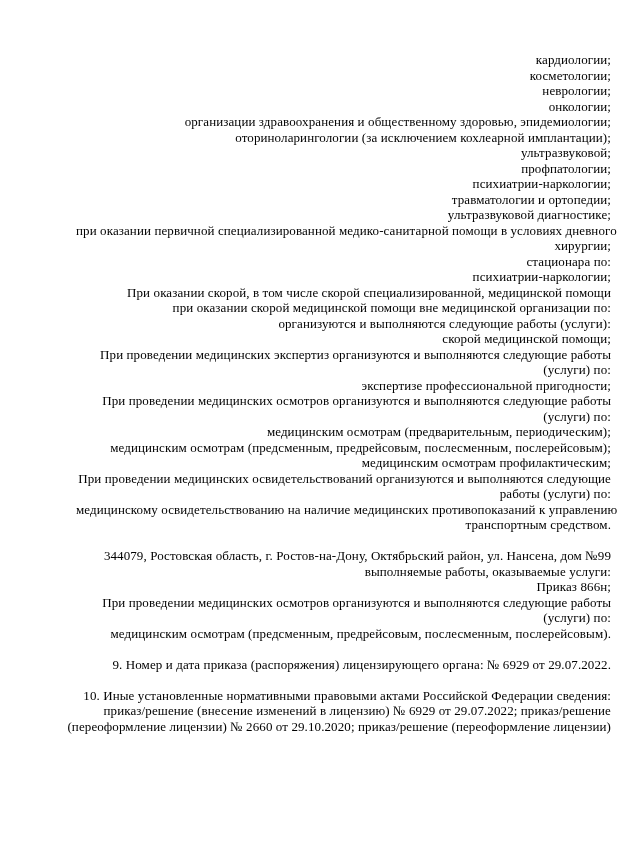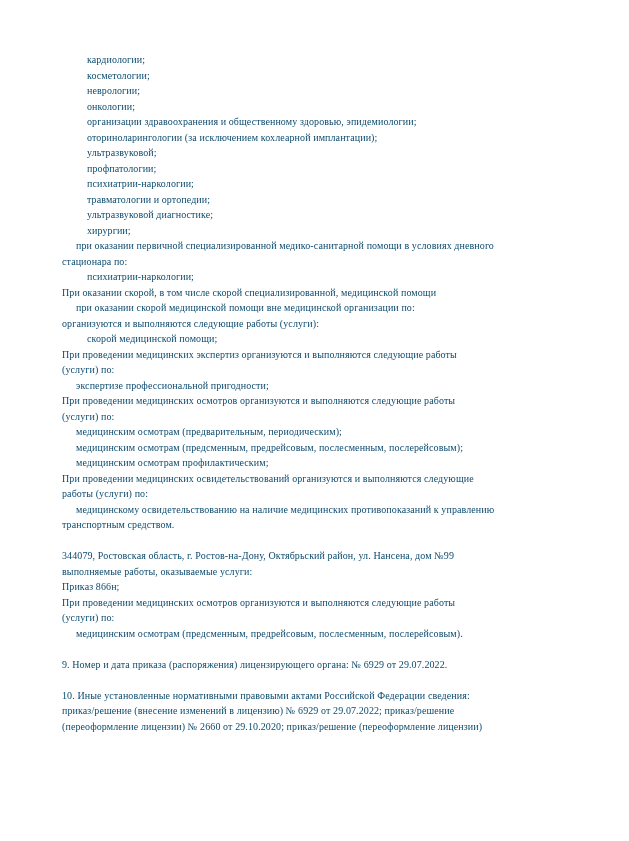--- a/index.html
+++ b/index.html
@@ -16,26 +16,27 @@
   }
   .page {
     position: absolute;
     top: 52px;
     left: 62px;
     right: 18px;
     bottom: 0;
   }
   .line {
     font-family: "Liberation Serif", "DejaVu Serif", serif;
-    font-size: 10px;
+    font-size: 13px;
     line-height: 15.5px;
     min-height: 15.5px;
-    color: #0c4a6e;
+    color: #000000;
     white-space: nowrap;
     letter-spacing: 0.1px;
+    text-align: right;
   }
   .i0 { margin-left: 0; }
   .i1 { margin-left: 14px; }
   .i2 { margin-left: 25px; }
 </style>
 </head>
 <body>
 
 <div class="viewport">
   <div class="page">
@@ -44,22 +45,22 @@
       <div class="line i2">косметологии;</div>
       <div class="line i2">неврологии;</div>
       <div class="line i2">онкологии;</div>
       <div class="line i2">организации здравоохранения и общественному здоровью, эпидемиологии;</div>
       <div class="line i2">оториноларингологии (за исключением кохлеарной имплантации);</div>
       <div class="line i2">ультразвуковой;</div>
       <div class="line i2">профпатологии;</div>
       <div class="line i2">психиатрии-наркологии;</div>
       <div class="line i2">травматологии и ортопедии;</div>
       <div class="line i2">ультразвуковой диагностике;</div>
+      <div class="line i1">при оказании первичной специализированной медико-санитарной помощи в условиях дневного</div>
       <div class="line i2">хирургии;</div>
-      <div class="line i1">при оказании первичной специализированной медико-санитарной помощи в условиях дневного</div>
       <div class="line i0">стационара по:</div>
       <div class="line i2">психиатрии-наркологии;</div>
       <div class="line i0">При оказании скорой, в том числе скорой специализированной, медицинской помощи</div>
       <div class="line i1">при оказании скорой медицинской помощи вне медицинской организации по:</div>
       <div class="line i0">организуются и выполняются следующие работы (услуги):</div>
       <div class="line i2">скорой медицинской помощи;</div>
       <div class="line i0">При проведении медицинских экспертиз организуются и выполняются следующие работы</div>
       <div class="line i0">(услуги) по:</div>
       <div class="line i1">экспертизе профессиональной пригодности;</div>
       <div class="line i0">При проведении медицинских осмотров организуются и выполняются следующие работы</div>

